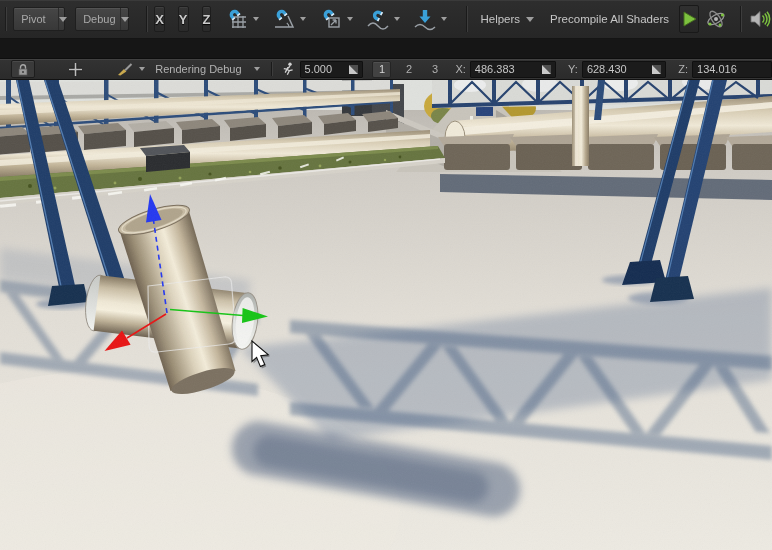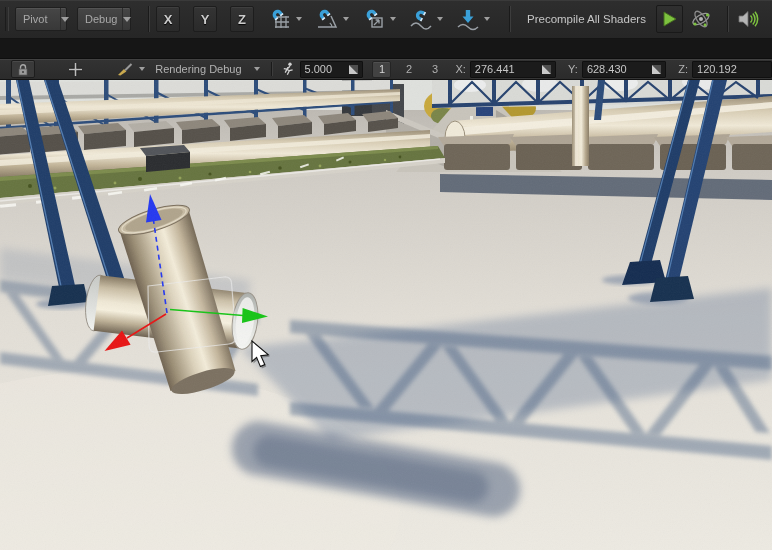--- a/index.html
+++ b/index.html
@@ -148,20 +148,24 @@
           <polygon class="magnet" points="12,16 6.5,9.5 9.8,9.5 9.8,3 14.2,3 14.2,9.5 17.5,9.5"></polygon>
           <path d="M2 20 q5 -5 10 0 t10 0" stroke="#9aa0a6" stroke-width="1.4" fill="none"></path>
         </svg>
       </span>
       <span class="snapcaret">
           <i class="caret sm"></i>
         </span>
     </div>
 
     <div class="sep"></div>
+    <div class="flatbtn">
+      <span>Helpers</span>
+      <i class="caret"></i>
+    </div>
     <div class="flatbtn" style="margin:0 4px;">
       <span>Precompile All Shaders</span>
     </div>
     <button class="icb">
       <svg width="18" height="18" viewBox="0 0 18 18">
         <polygon class="grn" points="4,2 16,9 4,16" stroke="#466e1f" stroke-width="1"></polygon>
       </svg>
     </button>
     <button class="icb flat">
       <svg width="22" height="22" viewBox="0 0 22 22">
@@ -227,37 +231,37 @@
           <polygon points="0,0 9,0 9,9" fill="#4f4f4f"></polygon>
           <polygon points="0,0 0,9 9,9" fill="#c9c9c9"></polygon>
         </svg>
     </span>
     <span class="chip active">1</span>
     <span class="chip">2</span>
     <span class="chip">3</span>
 
     <span class="lab">X:</span>
     <span class="field" style="width:82px;">
-      <span>276.441</span>
+      <span>486.383</span>
       <svg width="9" height="9" viewBox="0 0 9 9">
           <polygon points="0,0 9,0 9,9" fill="#4f4f4f"></polygon>
           <polygon points="0,0 0,9 9,9" fill="#c9c9c9"></polygon>
         </svg>
     </span>
     <span class="lab">Y:</span>
     <span class="field" style="width:80px;">
       <span>628.430</span>
       <svg width="9" height="9" viewBox="0 0 9 9">
           <polygon points="0,0 9,0 9,9" fill="#4f4f4f"></polygon>
           <polygon points="0,0 0,9 9,9" fill="#c9c9c9"></polygon>
         </svg>
     </span>
     <span class="lab">Z:</span>
     <span class="field" style="width:70px;flex:0 0 70px;">
-      <span>120.192</span>
+      <span>134.016</span>
     </span>
   </div>
 
   <div id="viewport">
   <svg width="772" height="473" viewBox="0 0 772 473" preserveAspectRatio="none">
     <defs>
       <linearGradient id="gg" x1="0" y1="0" x2="0" y2="1">
         <stop offset="0" stop-color="#b4b0a9"></stop>
             <stop offset=".18" stop-color="#cfcbc4"></stop>
         <stop offset=".5" stop-color="#e2ded6"></stop>

